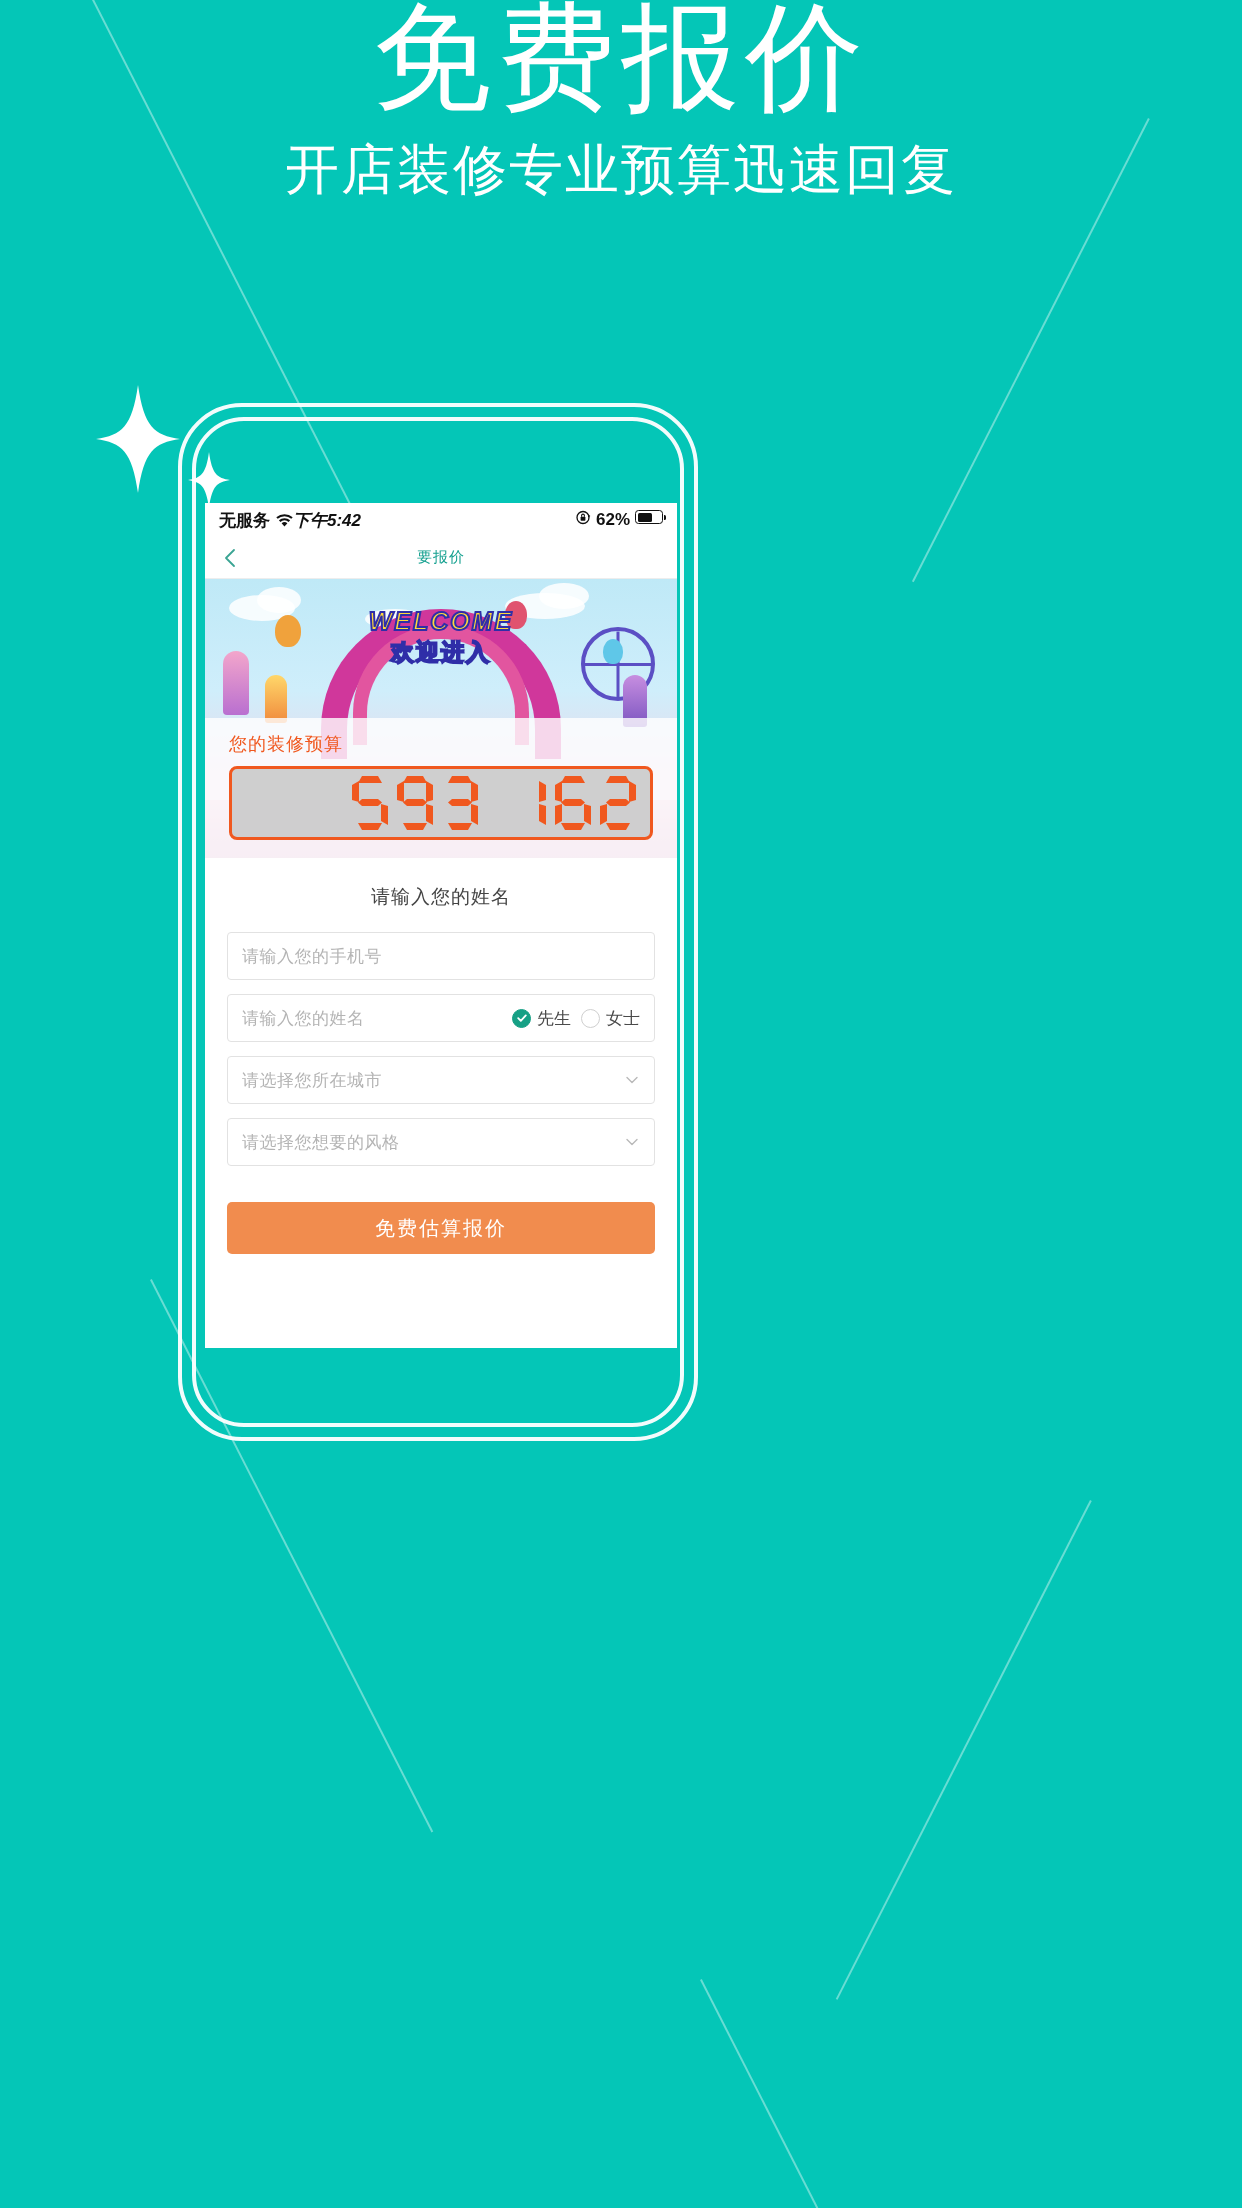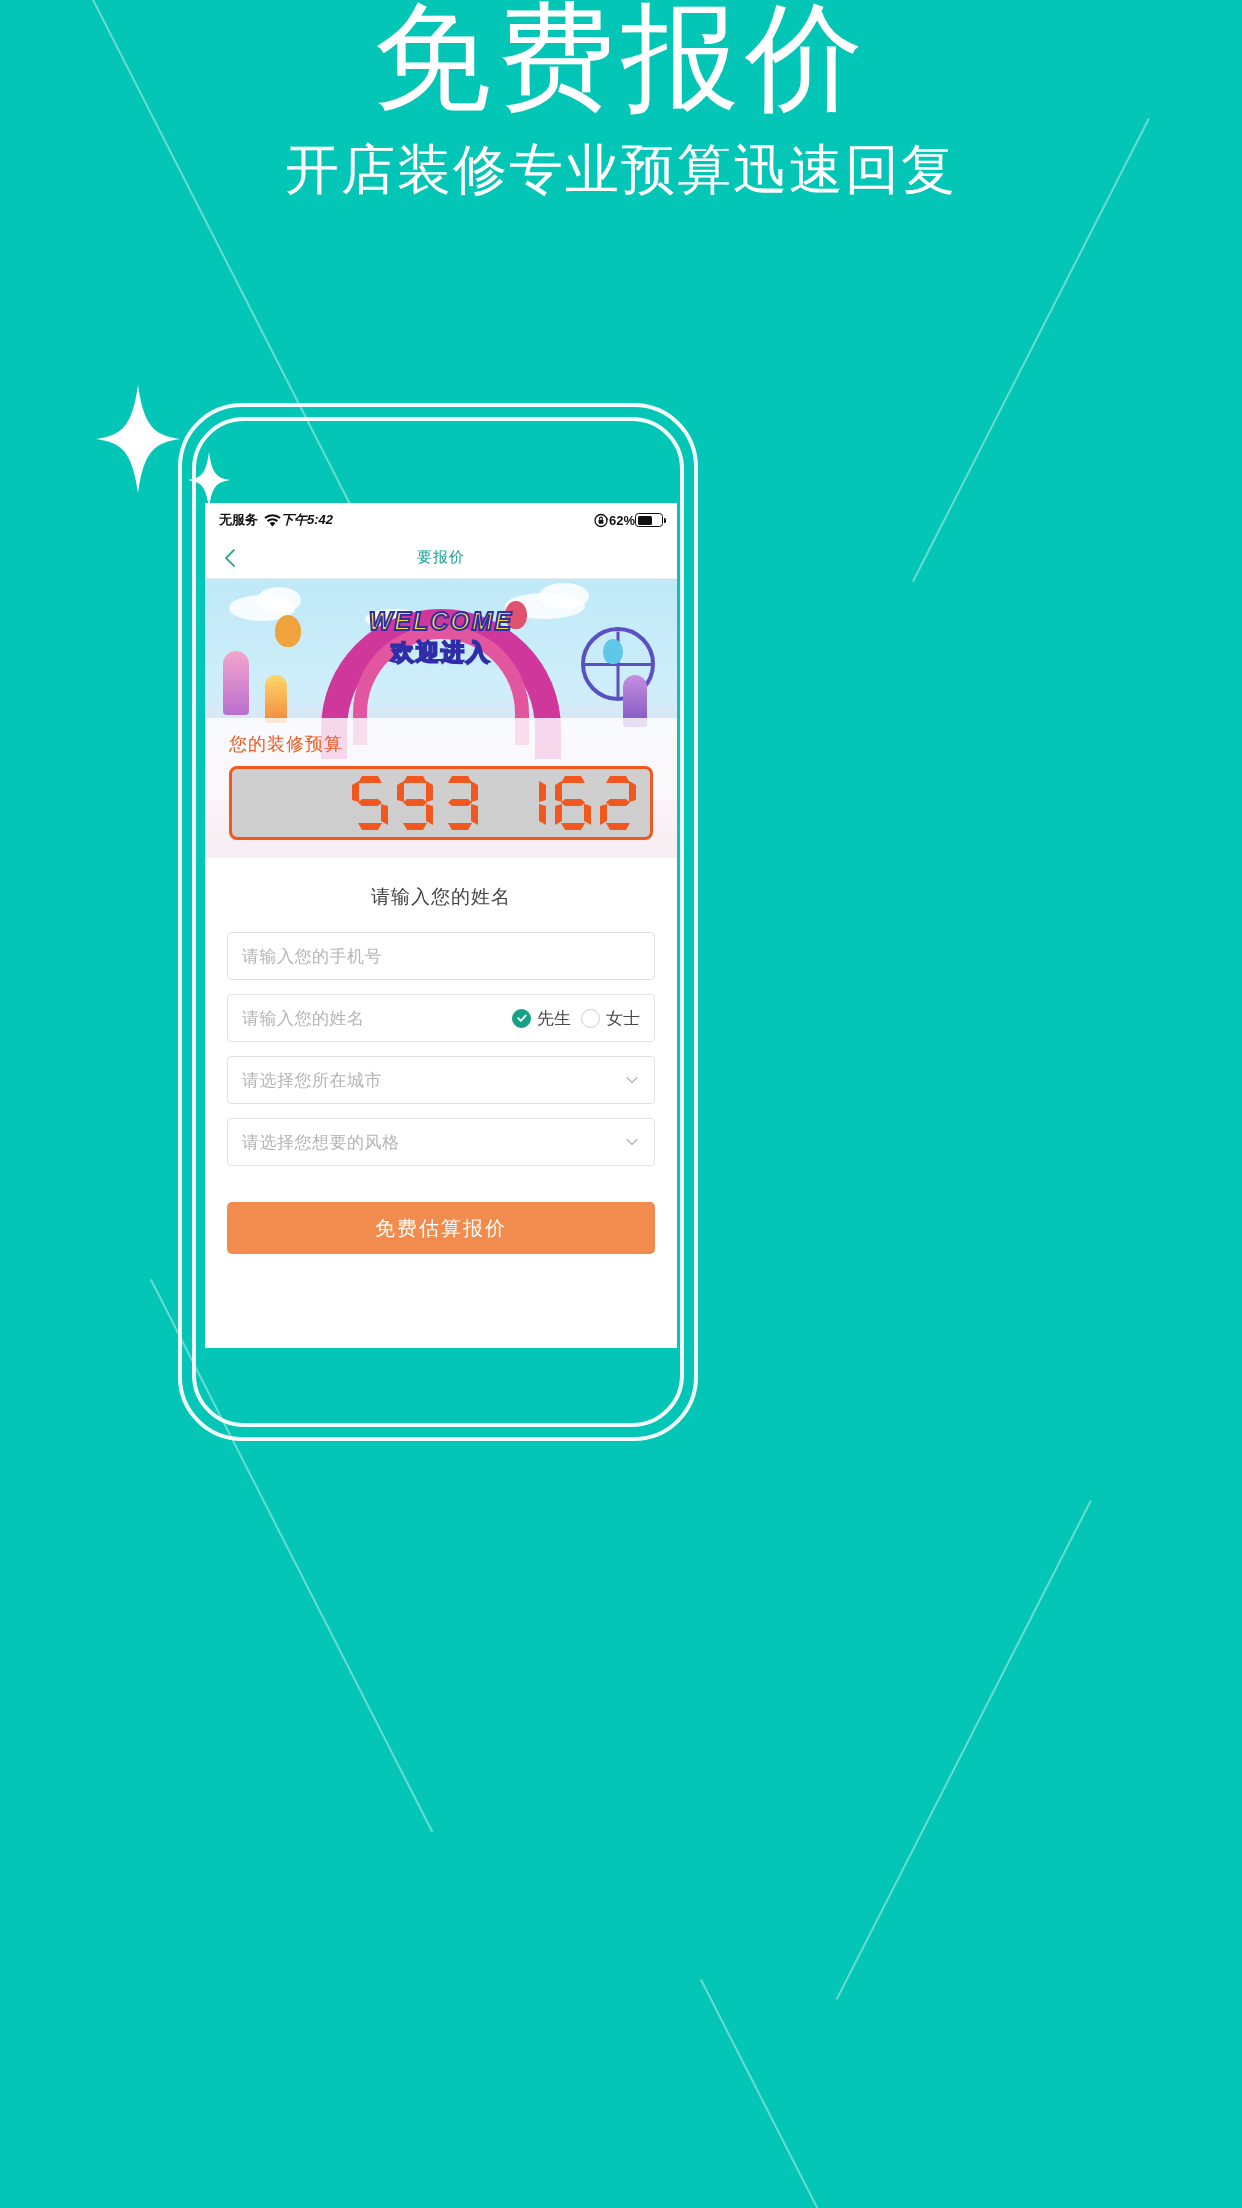--- a/index.html
+++ b/index.html
@@ -67,28 +67,28 @@
     width: 472px; height: 845px;
     background: #ffffff;
     overflow: hidden;
   }
 
   
   .statusbar {
     height: 34px;
     display: flex; align-items: center;
     padding: 4px 14px;
-    font-size: 13px;
+    font-size: 17px;
     color: #111;
     background: #fff;
     font-weight: 600;
   }
   .sb-left { display: flex; align-items: center; gap: 6px; }
   .sb-center { flex: 1; text-align: left; letter-spacing: 0px; font-style: italic; }
-  .sb-right { display: flex; align-items: center; }
+  .sb-right { display: flex; align-items: flex-start; gap: 5px; }
   .battery {
     display: inline-block; position: relative;
     width: 28px; height: 14px;
     border: 1.5px solid #111; border-radius: 3.5px;
     padding: 1.5px;
   }
   .battery::after {
     content: ""; position: absolute;
     right: -4px; top: 4px; width: 2.5px; height: 5px;
     background: #111; border-radius: 0 1.5px 1.5px 0;

